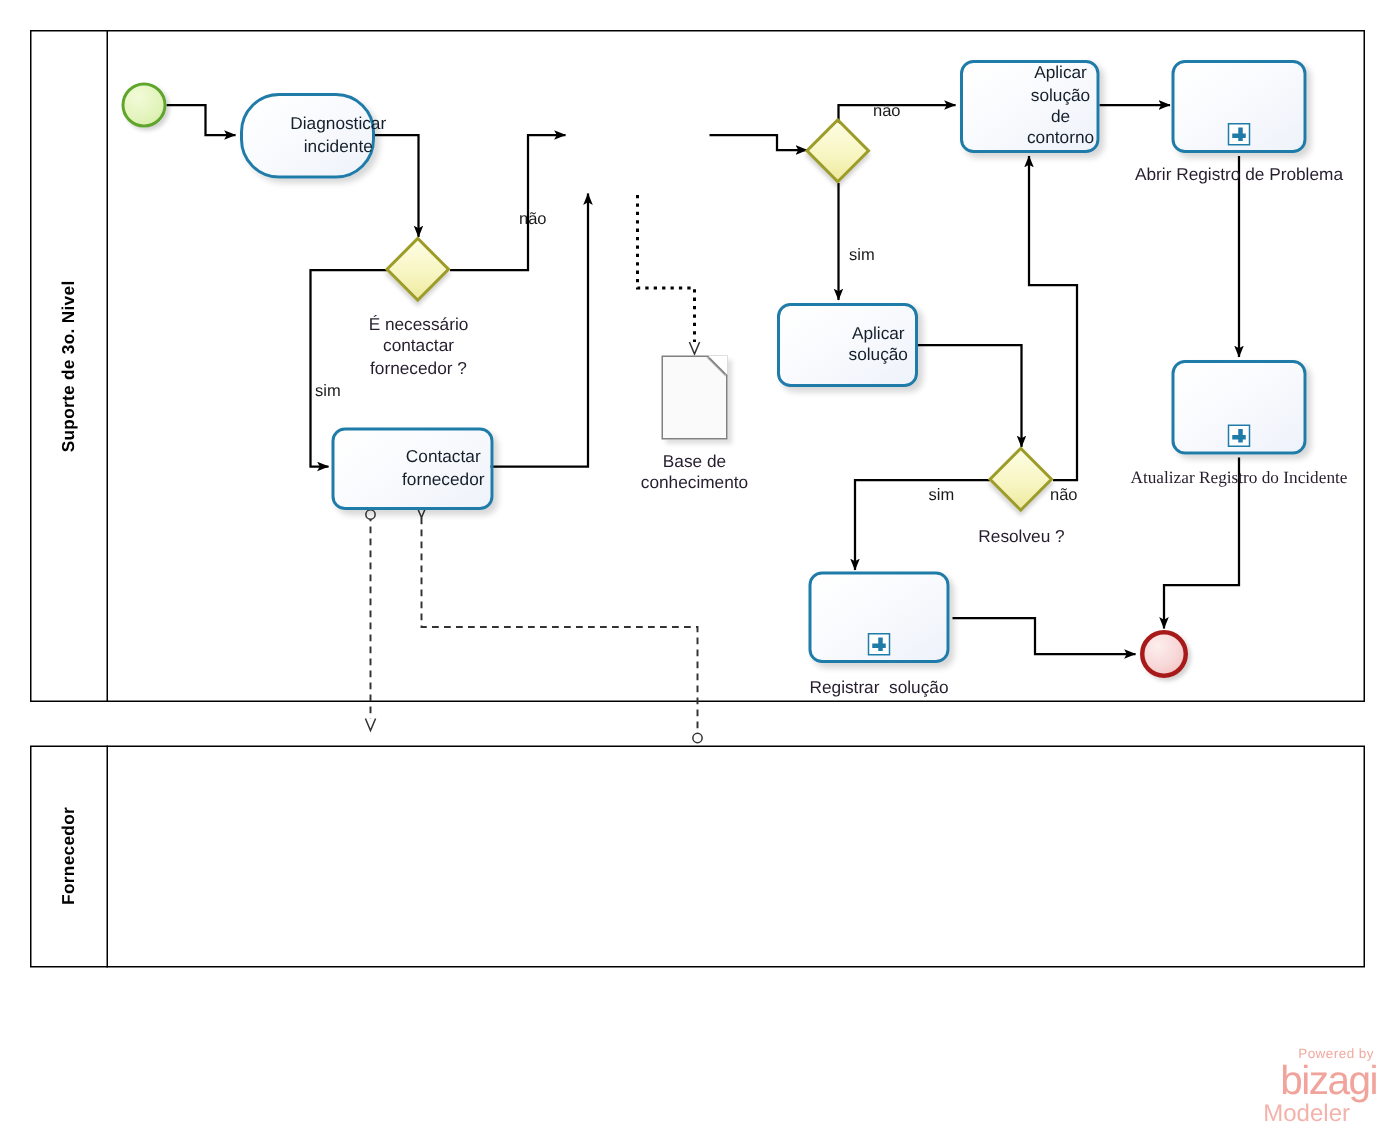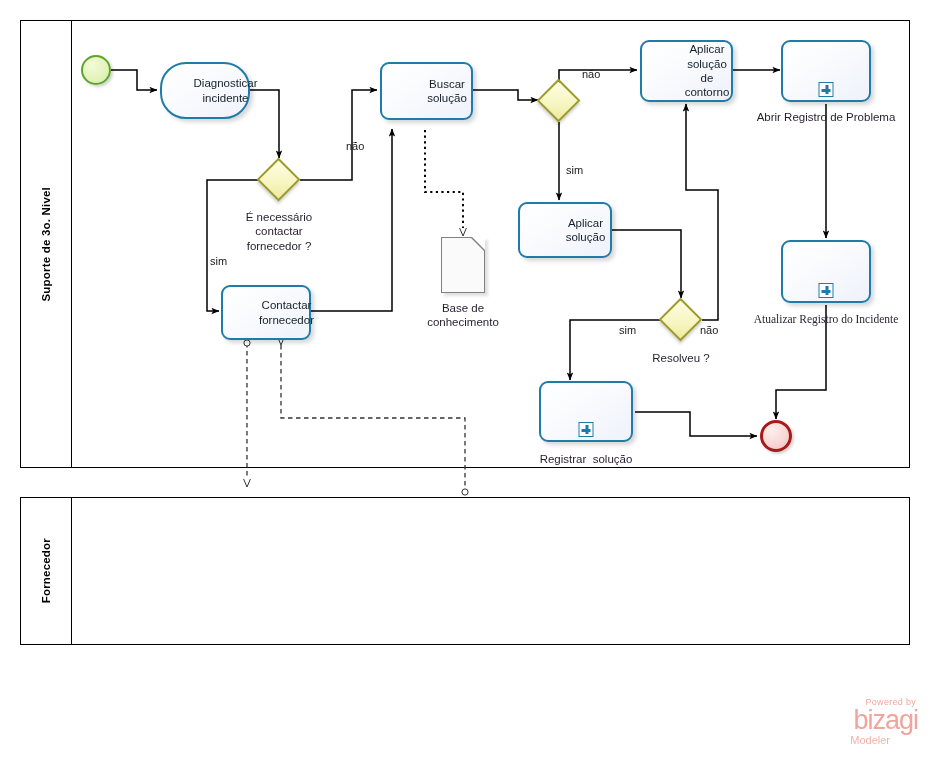--- a/index.html
+++ b/index.html
@@ -61,21 +61,21 @@
   svg.edges{position:absolute;left:0;top:0;width:930px;height:758px;overflow:visible;
             pointer-events:none;}
 
   
   .bizagi{position:absolute;left:818px;top:698px;width:100px;height:52px;
           text-align:right;user-select:none;}
   .bz-powered{font-size:9px;color:#f1a9a0;letter-spacing:.3px;line-height:1;
               margin-right:2px;}
   .bz-main{font-size:27px;color:#f0a49b;line-height:.95;letter-spacing:-1px;
            font-weight:normal;margin-top:1px;}
-  .bz-sub{font-size:11px;color:#f3b3ab;line-height:1;margin-top:1px;margin-right:28px;}
+  .bz-sub{font-size:16px;color:#f3b3ab;line-height:1;margin-top:1px;margin-right:18px;}
 </style>
 </head>
 <body>
 
 <div id="canvas">
 
   <div class="pool" style="left:20px;top:20px;width:890px;height:448px;"></div>
   <div class="lane-header" style="left:20px;top:20px;width:52px;height:448px;">
     <div class="lane-title">Suporte de 3o. Nivel</div>
   </div>
@@ -141,28 +141,25 @@
   </svg>
 
   <div class="event start-event" style="left:81px;top:55px;"></div>
   <div class="event end-event" style="left:760px;top:420px;"></div>
 
   <div class="task" style="left:160px;top:62px;width:90px;height:57px;border-radius:26px;">
     <span>Diagnosticar
 incidente</span>
   </div>
 
-  <div class="task" style="left:221px;top:285px;width:90px;height:55px;">
+  <div class="task" style="left:221px;top:285px;width:108px;height:55px;">
     <span>Contactar
 fornecedor</span>
   </div>
 
-  <div class="task" style="left:380px;top:62px;width:93px;height:58px;">
-    <span>Buscar solução</span>
-  </div>
 
   <div class="task" style="left:640px;top:40px;width:93px;height:62px;">
     <span>Aplicar  solução
 de contorno</span>
   </div>
 
   <div class="task subproc" style="left:781px;top:40px;width:90px;height:62px;">
 
     <i class="plus-marker"></i>
   </div>

